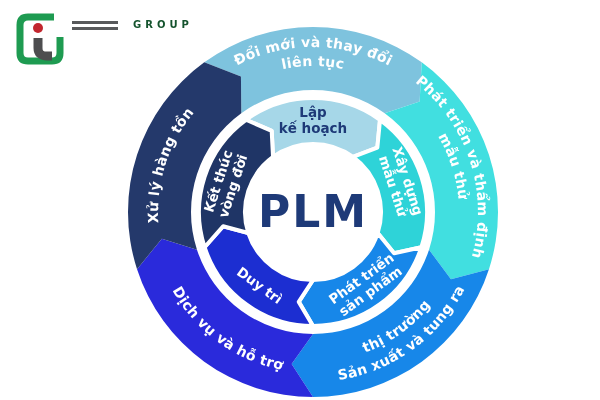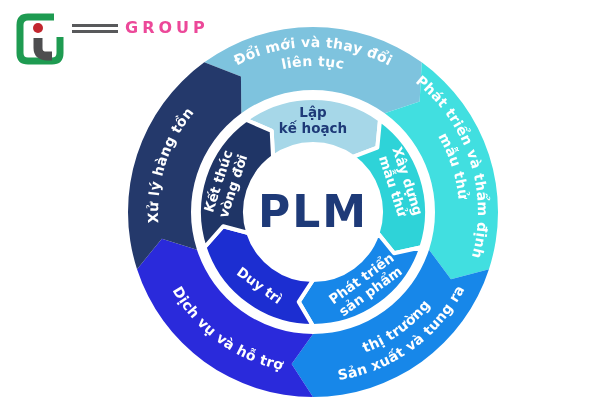--- a/index.html
+++ b/index.html
@@ -4,21 +4,21 @@
 <style>
   html,body{margin:0;padding:0;width:600px;height:400px;background:#ffffff;overflow:hidden;
     font-family:"DejaVu Sans","Liberation Sans",sans-serif;}
   .stage{position:relative;width:600px;height:400px;background:#ffffff;}
   .logo{position:absolute;top:10px;left:14px;display:flex;align-items:flex-start;gap:4px;}
   .logo-text{display:flex;flex-direction:column;padding-top:6px;}
   .brand{font-size:31px;font-weight:bold;color:#58595B;line-height:0.95;letter-spacing:-0.5px;}
   .sub-row{display:flex;align-items:center;gap:7px;margin-top:4px;margin-left:2px;}
   .lines{display:flex;flex-direction:column;gap:3px;}
   .lines div{width:46px;height:3px;background:#58595B;}
-  .group{font-size:16px;font-weight:bold;letter-spacing:4px;color:#ec4899;line-height:1;}
+  .group{font-size:10px;font-weight:bold;letter-spacing:4px;color:#14532d;line-height:1;margin-left:8px;}
   svg text{pointer-events:none;}
 </style>
 </head>
 <body>
 
 <div class="stage">
 
   <svg id="diagram-svg" width="600" height="400" viewBox="0 0 600 400" style="position:absolute;left:0;top:0;">
       <defs>
         <path id="olp-0-0" d="M170.11 129.50 A165 165 0 0 1 455.89 129.50" fill="none"></path>

